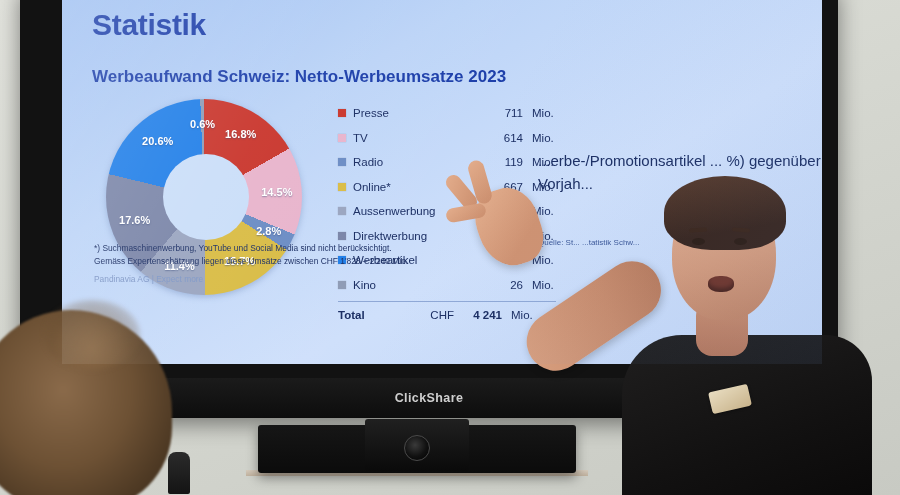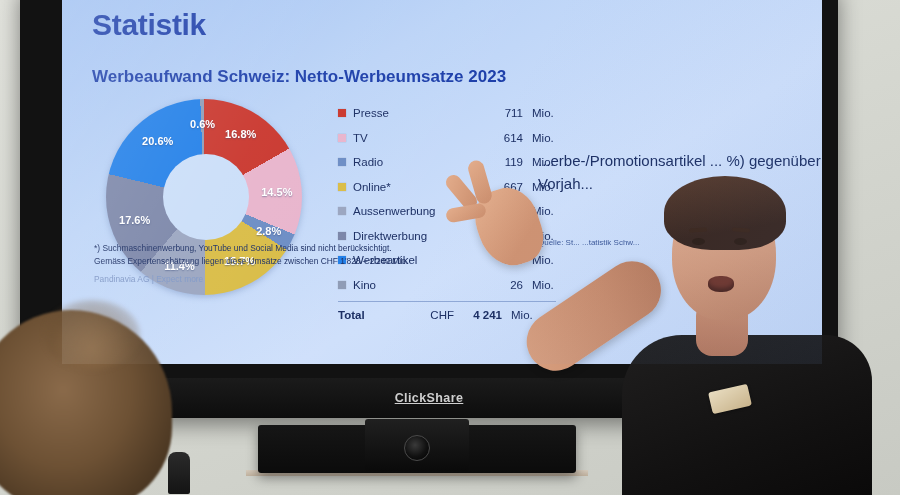--- a/index.html
+++ b/index.html
@@ -42,21 +42,20 @@
   }
   .tv-bezel-bottom {
     position: absolute;
     left: 0; bottom: 0; width: 100%; height: 40px;
     background: linear-gradient(180deg, #1b1b1b 0%, #0d0d0d 100%);
     display: flex; align-items: center; justify-content: center;
   }
   .tv-brand {
     color: #cfcfcf; font-size: 12.5px; font-weight: bold;
     letter-spacing: .4px;
-    text-decoration: underline;
   }
   .screen-glare {
     position: absolute; inset: 0;
     background: linear-gradient(118deg, rgba(255,255,255,.20) 0%, rgba(255,255,255,.05) 28%,
                 rgba(255,255,255,0) 52%, rgba(120,155,215,.10) 100%);
     pointer-events: none; z-index: 40;
   }
 
   
   .slide {

